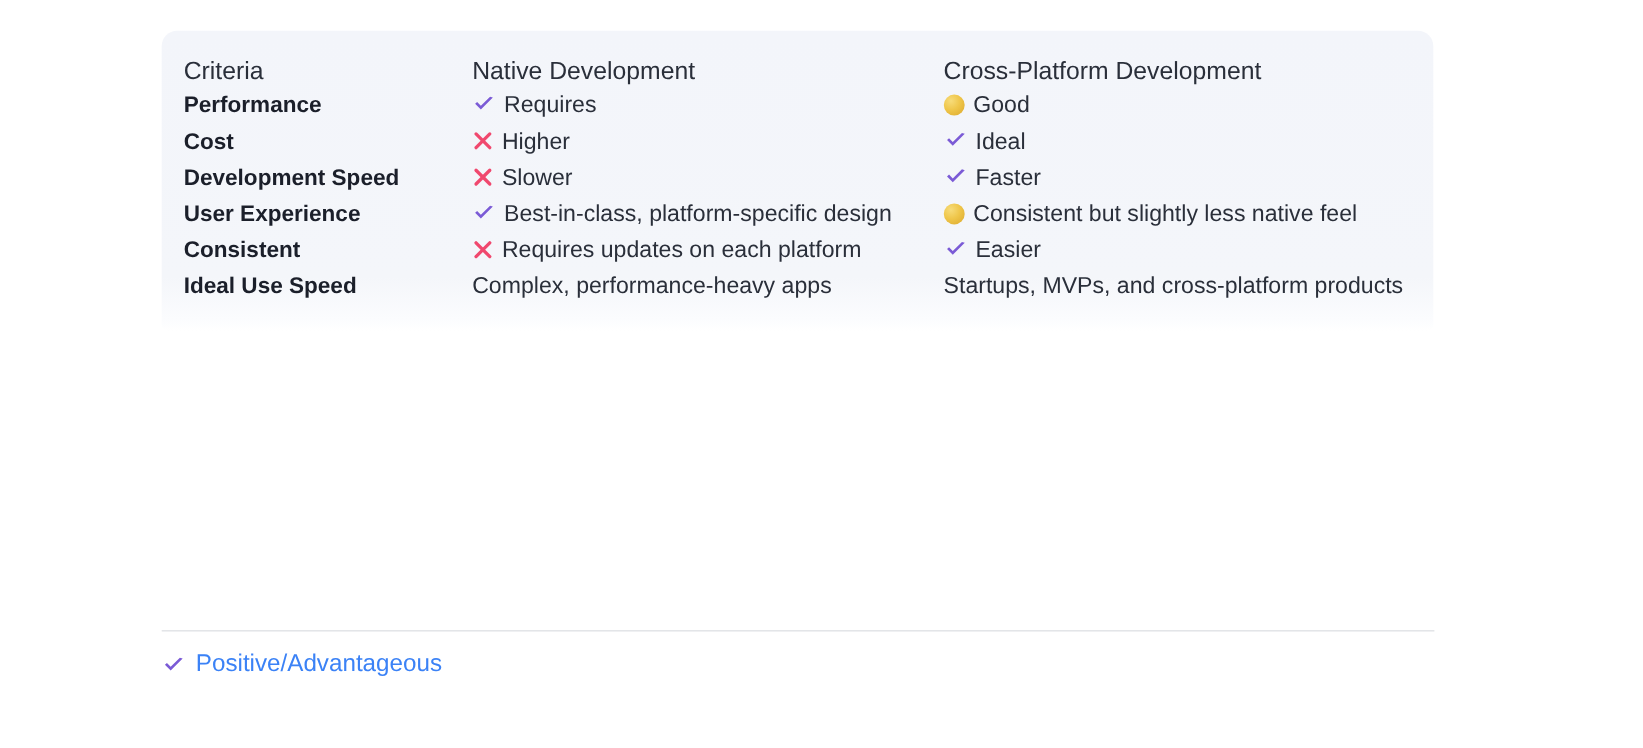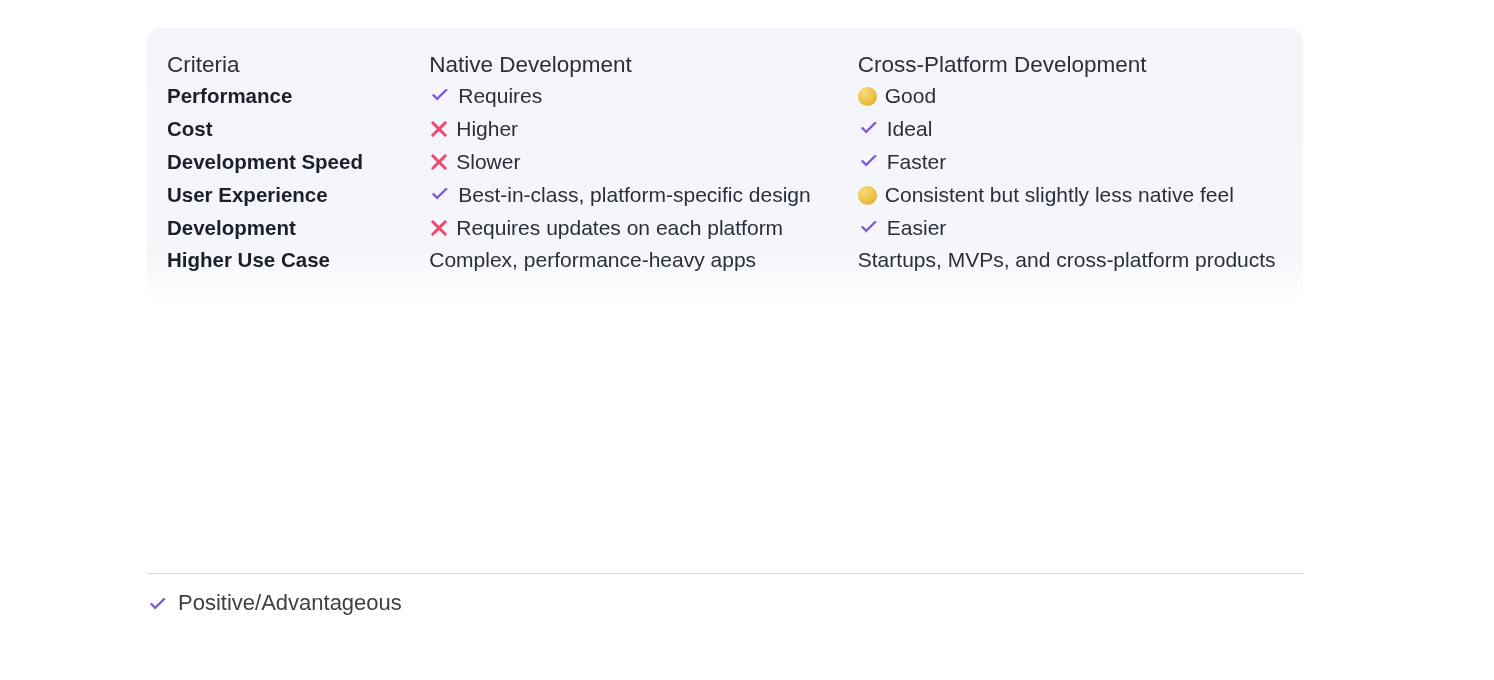--- a/index.html
+++ b/index.html
@@ -112,21 +112,21 @@
     position: absolute;
     left: 147px;
     top: 592px;
     display: flex;
     align-items: center;
   }
   .legend-item {
     display: flex;
     align-items: center;
     font-size: 22px;
-    color: #404040;
+    color: #3b82f6;
     margin-right: 44px;
     white-space: nowrap;
   }
   .legend-item .icon { margin-right: 9px; vertical-align: middle; }
   .legend-item .dot-yellow {
     width: 22px; height: 22px; margin-right: 10px; vertical-align: middle;
   }
   .legend-label { line-height: 1; padding-bottom: 2px; }
 </style>
 </head>
@@ -181,33 +181,33 @@
                 </svg></span><span>Faster</span></td>
           </tr>
           <tr>
             <td class="criteria-cell">User Experience</td>
             <td class="value-cell"><span class="icon"><svg width="22" height="22" viewBox="0 0 24 24">
                   <path d="M3.2 12.4 L8.9 18.1 L20.8 6.2 L18.0 5.4 L8.9 14.4 L5.2 10.6 Z" fill="#7b5bd6"></path>
                 </svg></span><span>Best-in-class, platform-specific design</span></td>
             <td class="value-cell"><span class="dot-yellow"></span><span>Consistent but slightly less native feel</span></td>
           </tr>
           <tr>
-            <td class="criteria-cell">Development</td>
+            <td class="criteria-cell">Consistent</td>
             <td class="value-cell"><span class="icon"><svg width="20" height="20" viewBox="0 0 24 24">
                   <g stroke="#f0486e" stroke-width="3.6" stroke-linecap="round">
                     <line x1="4.5" y1="4.5" x2="19.5" y2="19.5"></line>
                     <line x1="19.5" y1="4.5" x2="4.5" y2="19.5"></line>
                   </g>
                 </svg></span><span>Requires updates on each platform</span></td>
             <td class="value-cell"><span class="icon"><svg width="22" height="22" viewBox="0 0 24 24">
                   <path d="M3.2 12.4 L8.9 18.1 L20.8 6.2 L18.0 5.4 L8.9 14.4 L5.2 10.6 Z" fill="#7b5bd6"></path>
                 </svg></span><span>Easier</span></td>
           </tr>
           <tr class="last-row">
-            <td class="criteria-cell">Higher Use Case</td>
+            <td class="criteria-cell">Ideal Use Speed</td>
             <td class="value-cell"><span>Complex, performance-heavy apps</span></td>
             <td class="value-cell"><span>Startups, MVPs, and cross-platform products</span></td>
           </tr>
         </tbody>
     </table>
   </div>
 
   <div class="divider"></div>
 
   <div class="legend" id="legend">

